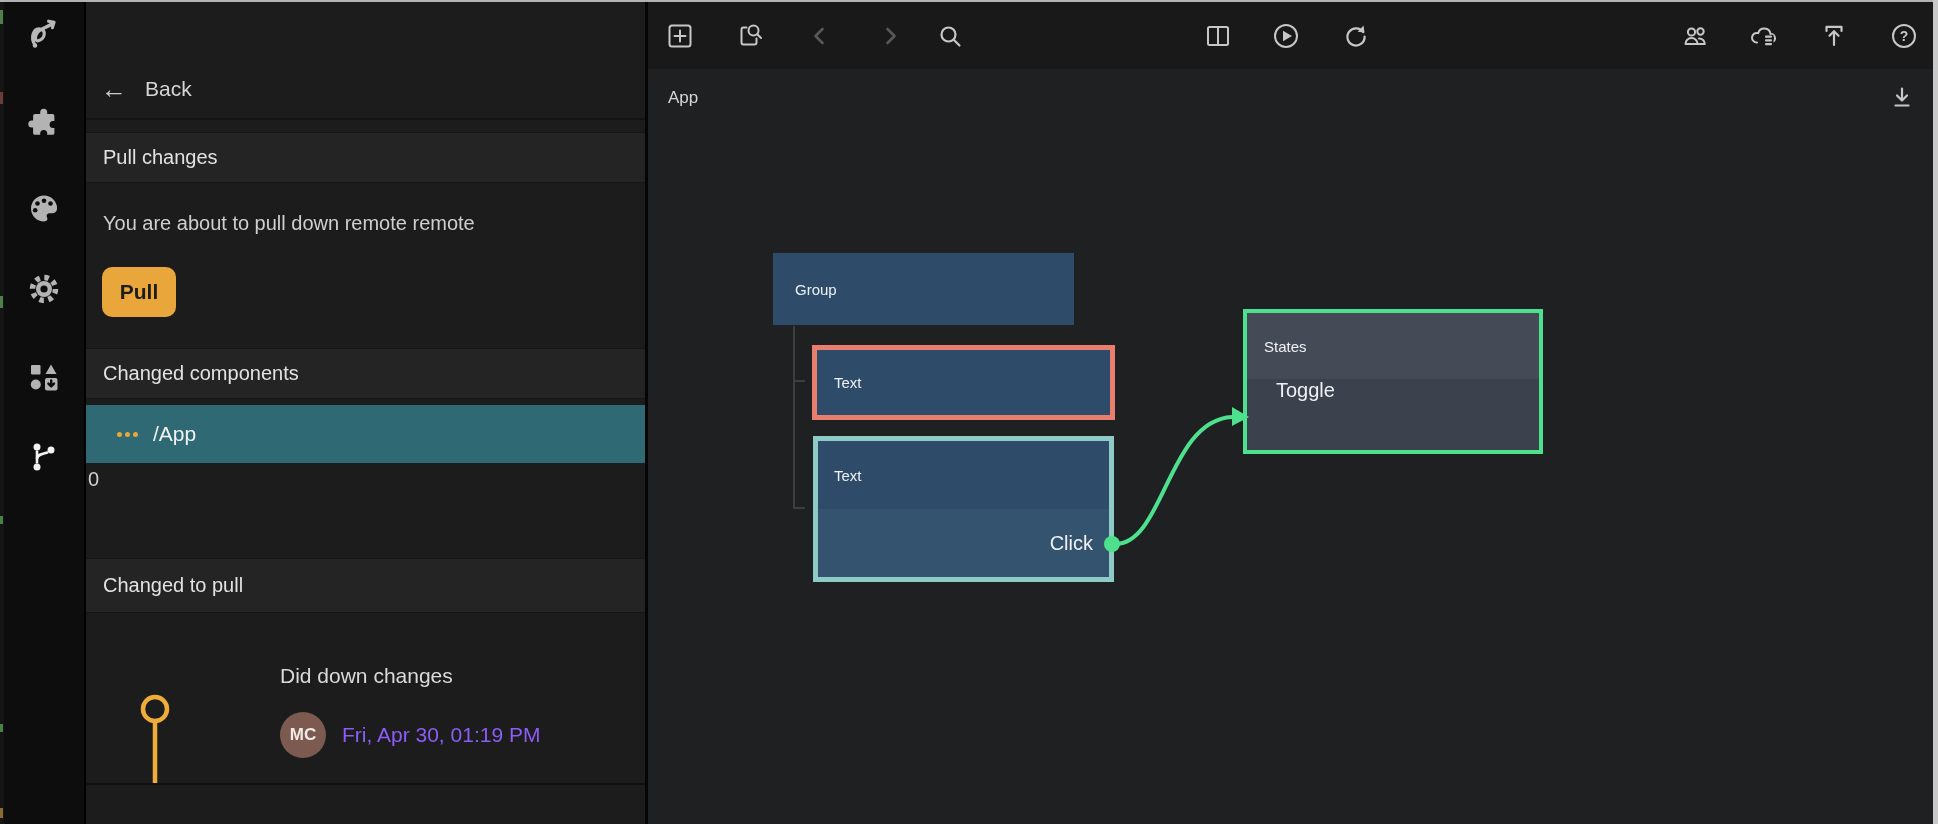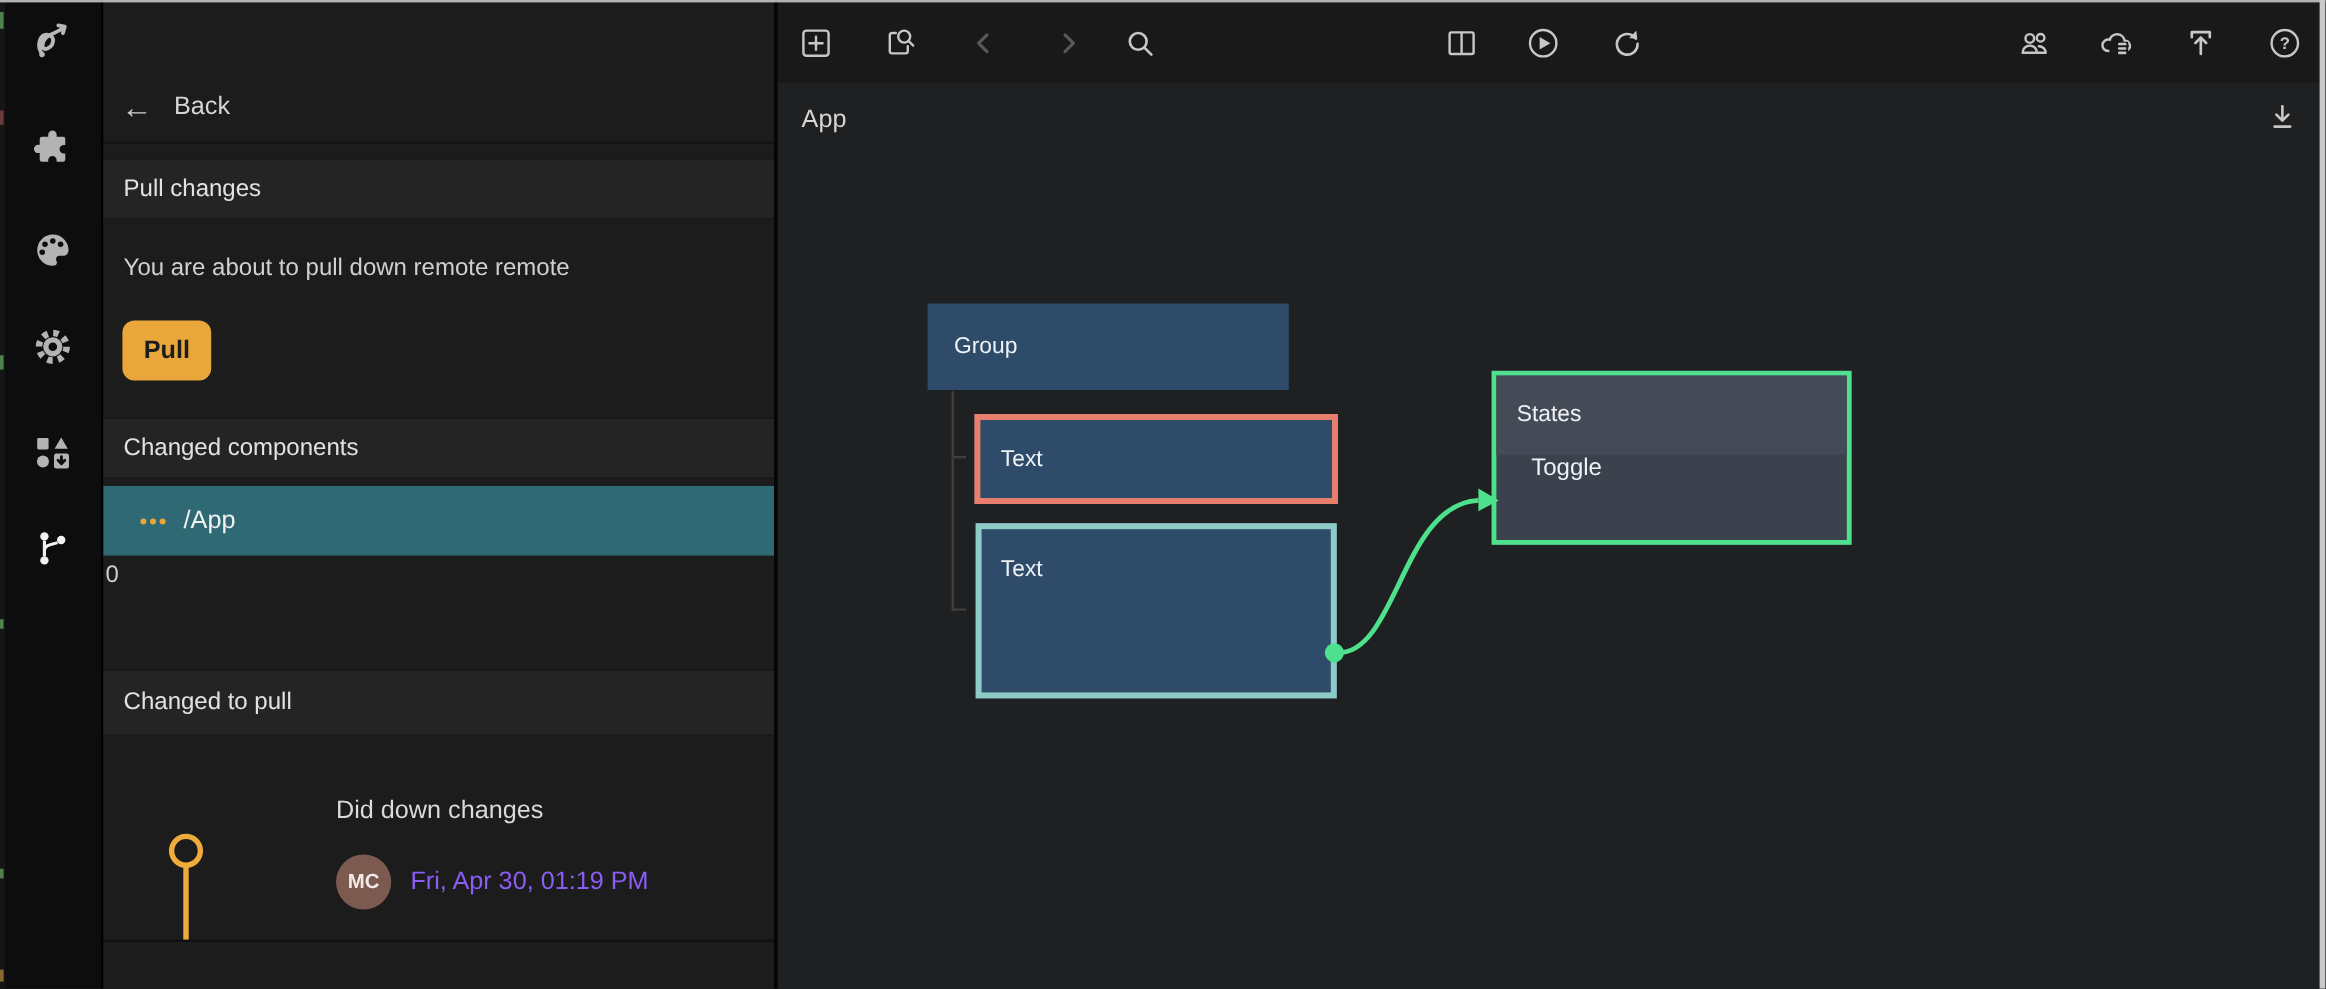--- a/index.html
+++ b/index.html
@@ -46,25 +46,25 @@
             display:flex; align-items:center; justify-content:center; color:#f1eae6;
             font-size:17px; font-weight:bold; }
   #commit-time { left:256px; top:723px; color:#8b5cf6; font-size:21px; }
   #commits-bottom { left:0; top:783px; width:559px; height:2px; background:#101010; }
 
   
   #seam2 { left:645px; top:0; width:3px; height:824px; background:#050505; z-index:6; }
   #canvas { left:648px; top:0; width:1290px; height:824px; background:#1f2022; }
   #toolbar { left:0; top:0; width:1290px; height:69px; background:#191919; }
   .tool-btn { position:absolute; top:22px; width:28px; height:28px; cursor:pointer; }
-  #canvas-title { left:20px; top:88px; color:#d6d6d6; font-size:21px; }
+  #canvas-title { left:20px; top:88px; color:#d6d6d6; font-size:17px; }
   #dl-btn { left:1240px; top:84px; width:28px; height:28px; cursor:pointer; }
 
   
-  .node-label { color:#eef1f4; font-size:19px; }
+  .node-label { color:#eef1f4; font-size:15px; }
   #node-group { left:125px; top:253px; width:301px; height:72px; background:#2e4c6a;
                 display:flex; align-items:center; padding-left:22px; cursor:grab; }
   #tree-vline { left:145px; top:326px; width:2px; height:183px; background:#3e3e3e; }
   .tree-tick { position:absolute; left:145px; width:12px; height:2px; background:#3e3e3e; }
   #node-text1 { left:164px; top:345px; width:303px; height:75px; border:5px solid #e87f6e;
                 background:#2e4c6a; display:flex; align-items:center; padding-left:17px; cursor:grab; }
   #node-text2 { left:165px; top:436px; width:301px; height:146px; border:5px solid #8ecbc6;
                 background:#2e4c6a; cursor:grab; }
   #node-text2 .hdr { height:68px; display:flex; align-items:center; padding-left:16px; }
   #node-text2 .body { height:68px; background:#34536e; display:flex; align-items:center;
@@ -289,20 +289,23 @@
     </div>
 
     <div id="node-text1" class="abs">
       <span class="node-label">Text</span>
     </div>
 
     <div id="node-text2" class="abs">
       <div class="hdr">
         <span class="node-label">Text</span>
       </div>
+      <div class="body">
+        <span class="node-label" style="font-size:20px">Click</span>
+      </div>
     </div>
 
     <div id="node-states" class="abs">
       <div class="hdr">
         <span class="node-label">States</span>
       </div>
       <div class="body">
         <span class="node-label" style="font-size:20px">Toggle</span>
       </div>
     </div>

